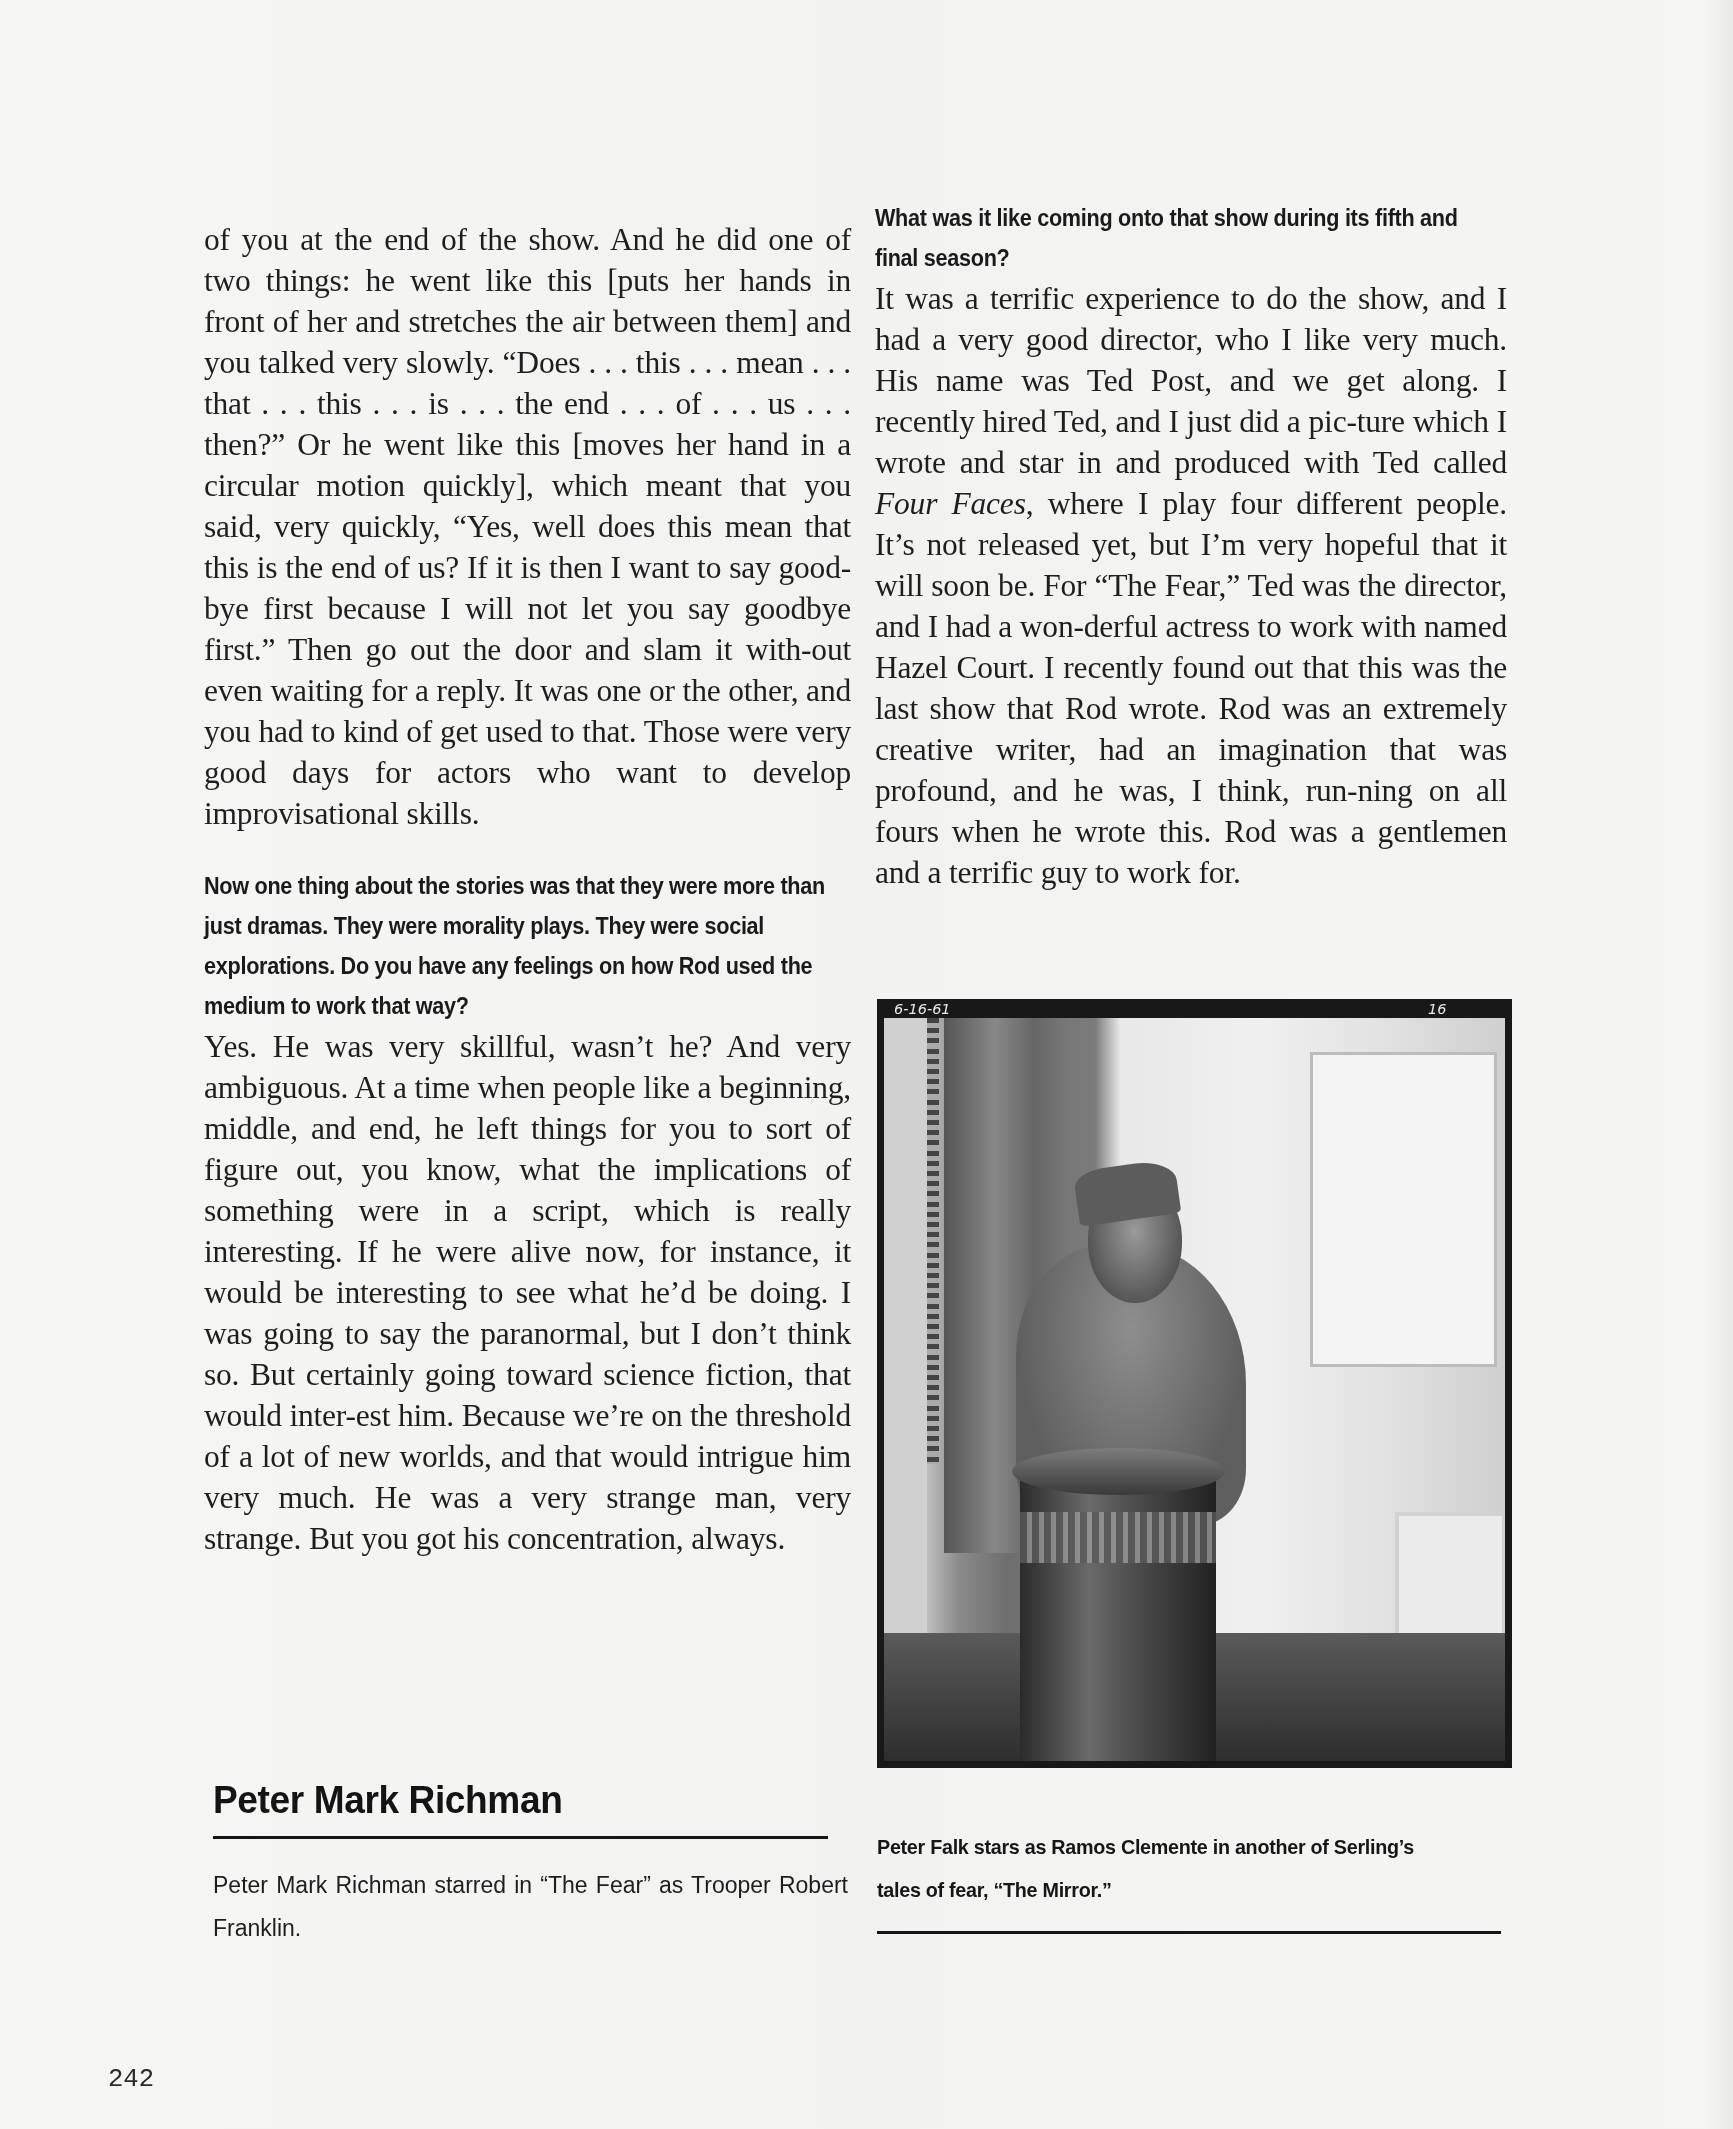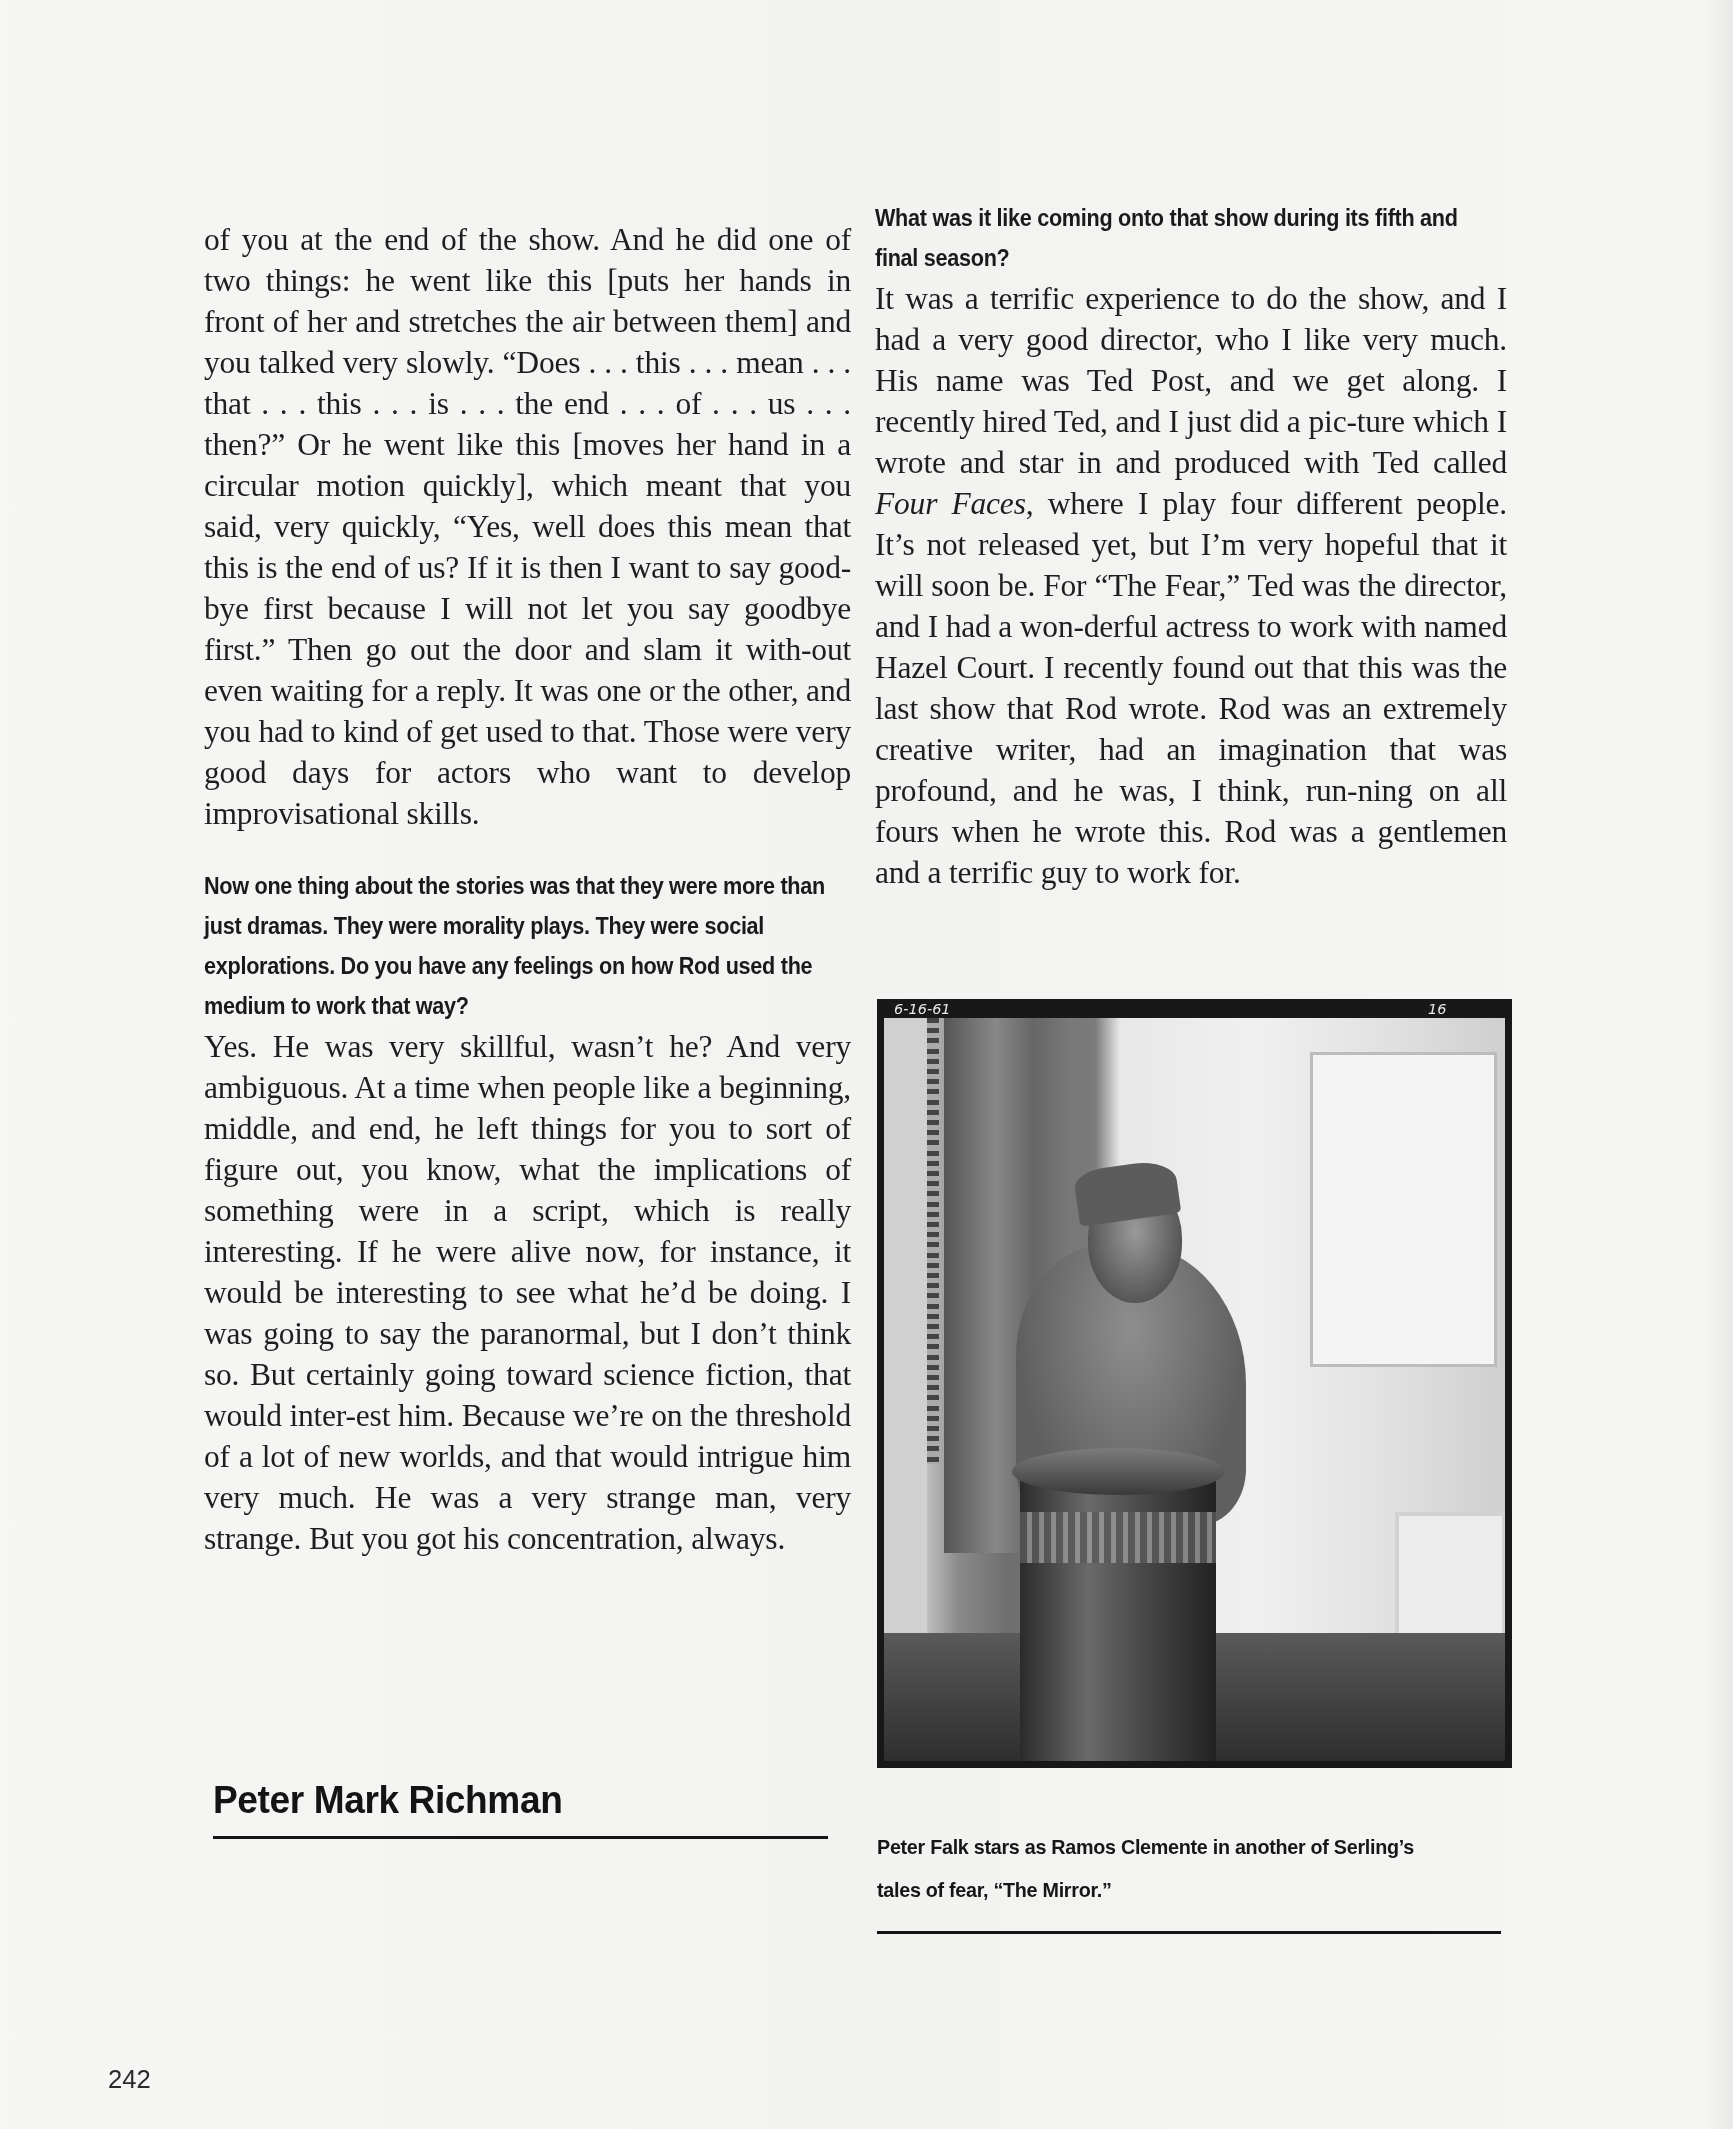--- a/index.html
+++ b/index.html
@@ -172,21 +172,21 @@
       left: 877px;
       top: 1931px;
       width: 624px;
       height: 2.6px;
       background: #151515;
     }
     .page-number {
       position: absolute;
       left: 108px;
       top: 2065px;
-      font-family: Liberation Sans, sans-serif;
+      font-family: Liberation Mono, monospace;
       font-size: 25.6px;
       color: #2a2a2a;
     }
   </style>
 </head>
 <body>
 
 <div class="page">
   <div class="bleed-edge"></div>
 
@@ -218,16 +218,17 @@
     </div>
   </div>
   <span class="frame-label left">6-16-61</span>
   <span class="frame-label num" style="left:1428px;">16</span>
 
   <p class="caption">Peter Falk stars as Ramos Clemente in another of Serling’s tales of fear, “The Mirror.”</p>
   <div class="caption-rule"></div>
 
   <h2 class="section-heading">Peter Mark Richman</h2>
   <div class="heading-rule"></div>
+  <p class="bio-text">Peter Mark Richman starred in “The Fear” as Trooper Robert Franklin.</p>
 
   <span class="page-number">242</span>
 </div>
 
 
 </body></html>

